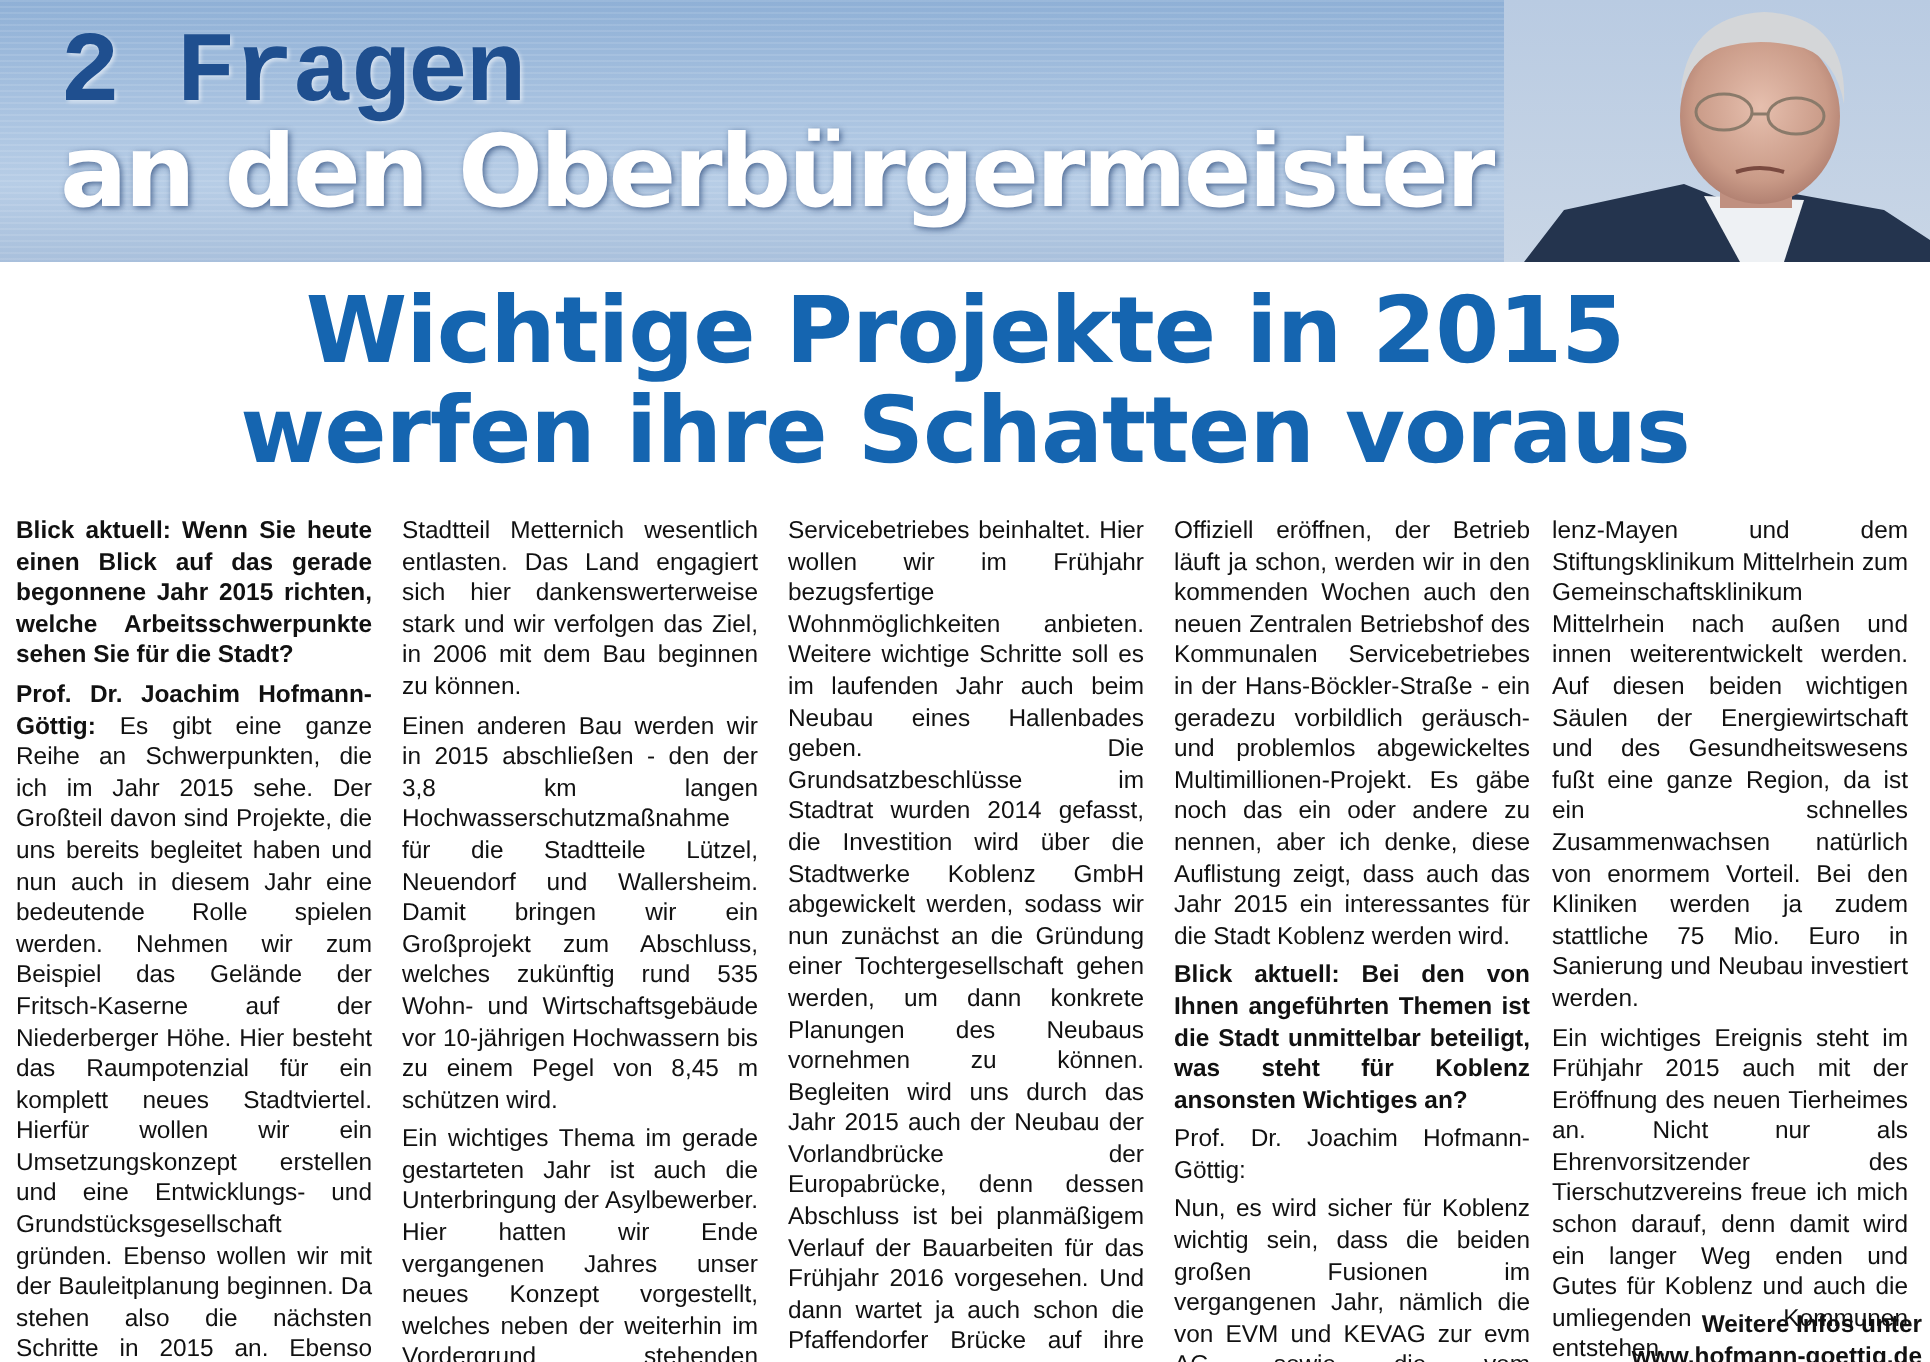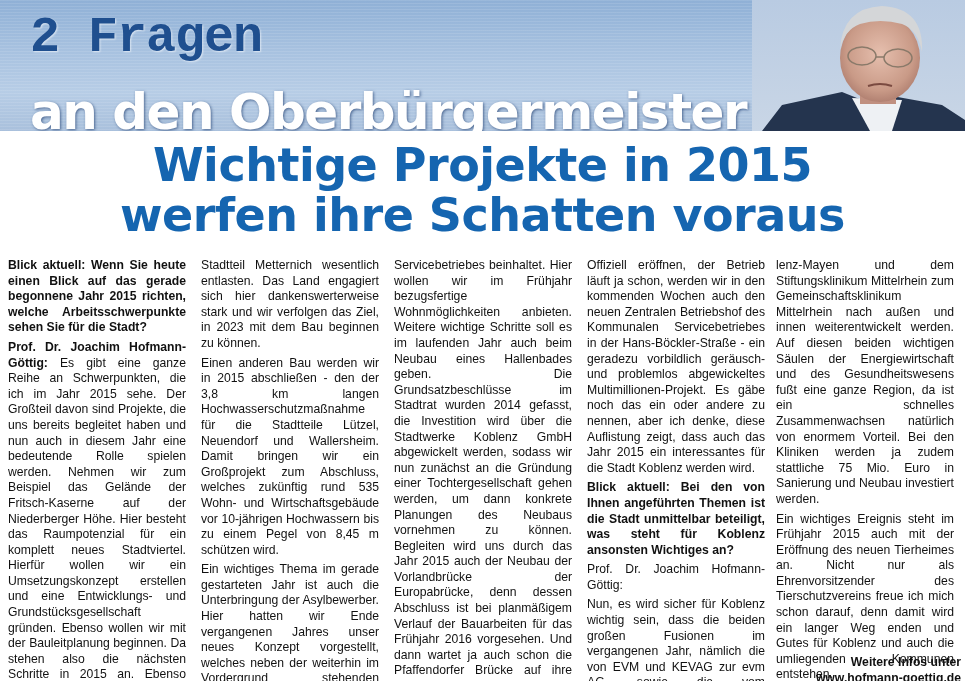--- a/index.html
+++ b/index.html
@@ -23,21 +23,20 @@
     font-size: 50px; line-height: 56px; letter-spacing: -1px;
     color: #1f4f8f;
     text-shadow: 1px 1px 2px rgba(255,255,255,0.6);
   }
   .banner-line2 {
     position: absolute; left: 30px; top: 58px;
     font-family: "DejaVu Sans", sans-serif; font-weight: bold;
     font-size: 50px; line-height: 56px; letter-spacing: -1.5px;
     color: #ffffff;
     text-shadow: 1px 1px 3px rgba(30,60,110,0.7);
-    margin-top: 26px;
   }
   .portrait {
     position: absolute; left: 752px; top: 0; width: 213px; height: 131px;
     overflow: hidden;
   }
   .headline {
     position: absolute; left: 0; top: 140px; width: 965px;
     text-align: center;
     font-family: "DejaVu Sans", sans-serif; font-weight: bold;
     font-size: 46px; line-height: 50px; letter-spacing: -0.5px;
@@ -108,21 +107,21 @@
   <div class="col" style="left:0px;">
     <p>
       <span class="q">Blick aktuell: Wenn Sie heute einen Blick auf das gerade begonnene Jahr 2015 richten, welche Arbeitsschwerpunkte sehen Sie für die Stadt?</span>
     </p>
     <p>
       <span class="q">Prof. Dr. Joachim Hofmann-Göttig:</span><span> Es gibt eine ganze Reihe an Schwerpunkten, die ich im Jahr 2015 sehe. Der Großteil davon sind Projekte, die uns bereits begleitet haben und nun auch in diesem Jahr eine bedeutende Rolle spielen werden. Nehmen wir zum Beispiel das Gelände der Fritsch-Kaserne auf der Niederberger Höhe. Hier besteht das Raumpotenzial für ein komplett neues Stadtviertel. Hierfür wollen wir ein Umsetzungskonzept erstellen und eine Entwicklungs- und Grundstücksgesellschaft gründen. Ebenso wollen wir mit der Bauleitplanung beginnen. Da stehen also die nächsten Schritte in 2015 an. Ebenso verhält es sich mit der Nordtangente. Deren Bau wird unsere gute Infrastruktur weiter verbessern und den</span>
     </p>
   </div>
 
   <div class="col" style="left:193px;">
-    <p>Stadtteil Metternich wesentlich entlasten. Das Land engagiert sich hier dankenswerterweise stark und wir verfolgen das Ziel, in 2023 mit dem Bau beginnen zu können.</p>
+    <p>Stadtteil Metternich wesentlich entlasten. Das Land engagiert sich hier dankenswerterweise stark und wir verfolgen das Ziel, in 2006 mit dem Bau beginnen zu können.</p>
     <p>Einen anderen Bau werden wir in 2015 abschließen - den der 3,8 km langen Hochwasserschutzmaßnahme für die Stadtteile Lützel, Neuendorf und Wallersheim. Damit bringen wir ein Großprojekt zum Abschluss, welches zukünftig rund 535 Wohn- und Wirtschaftsgebäude vor 10-jährigen Hochwassern bis zu einem Pegel von 8,45 m schützen wird.</p>
     <p>Ein wichtiges Thema im gerade gestarteten Jahr ist auch die Unterbringung der Asylbewerber. Hier hatten wir Ende vergangenen Jahres unser neues Konzept vorgestellt, welches neben der weiterhin im Vordergrund stehenden dezentralen Unterbringung auch die Schaffung von Unterkünften auf dem ehemaligen Betriebsgelände des Kommunalen</p>
   </div>
 
   <div class="col" style="left:386px;">
     <p>Servicebetriebes beinhaltet. Hier wollen wir im Frühjahr bezugsfertige Wohnmöglichkeiten anbieten. Weitere wichtige Schritte soll es im laufenden Jahr auch beim Neubau eines Hallenbades geben. Die Grundsatzbeschlüsse im Stadtrat wurden 2014 gefasst, die Investition wird über die Stadtwerke Koblenz GmbH abgewickelt werden, sodass wir nun zunächst an die Gründung einer Tochtergesellschaft gehen werden, um dann konkrete Planungen des Neubaus vornehmen zu können. Begleiten wird uns durch das Jahr 2015 auch der Neubau der Vorlandbrücke der Europabrücke, denn dessen Abschluss ist bei planmäßigem Verlauf der Bauarbeiten für das Frühjahr 2016 vorgesehen. Und dann wartet ja auch schon die Pfaffendorfer Brücke auf ihre anschließende Sanierung, wofür auch schon vorab Prüfungen und Überlegungen angestellt werden.</p>
   </div>
 
   <div class="col" style="left:579px;">
     <p>Offiziell eröffnen, der Betrieb läuft ja schon, werden wir in den kommenden Wochen auch den neuen Zentralen Betriebshof des Kommunalen Servicebetriebes in der Hans-Böckler-Straße - ein geradezu vorbildlich geräusch- und problemlos abgewickeltes Multimillionen-Projekt. Es gäbe noch das ein oder andere zu nennen, aber ich denke, diese Auflistung zeigt, dass auch das Jahr 2015 ein interessantes für die Stadt Koblenz werden wird.</p>

